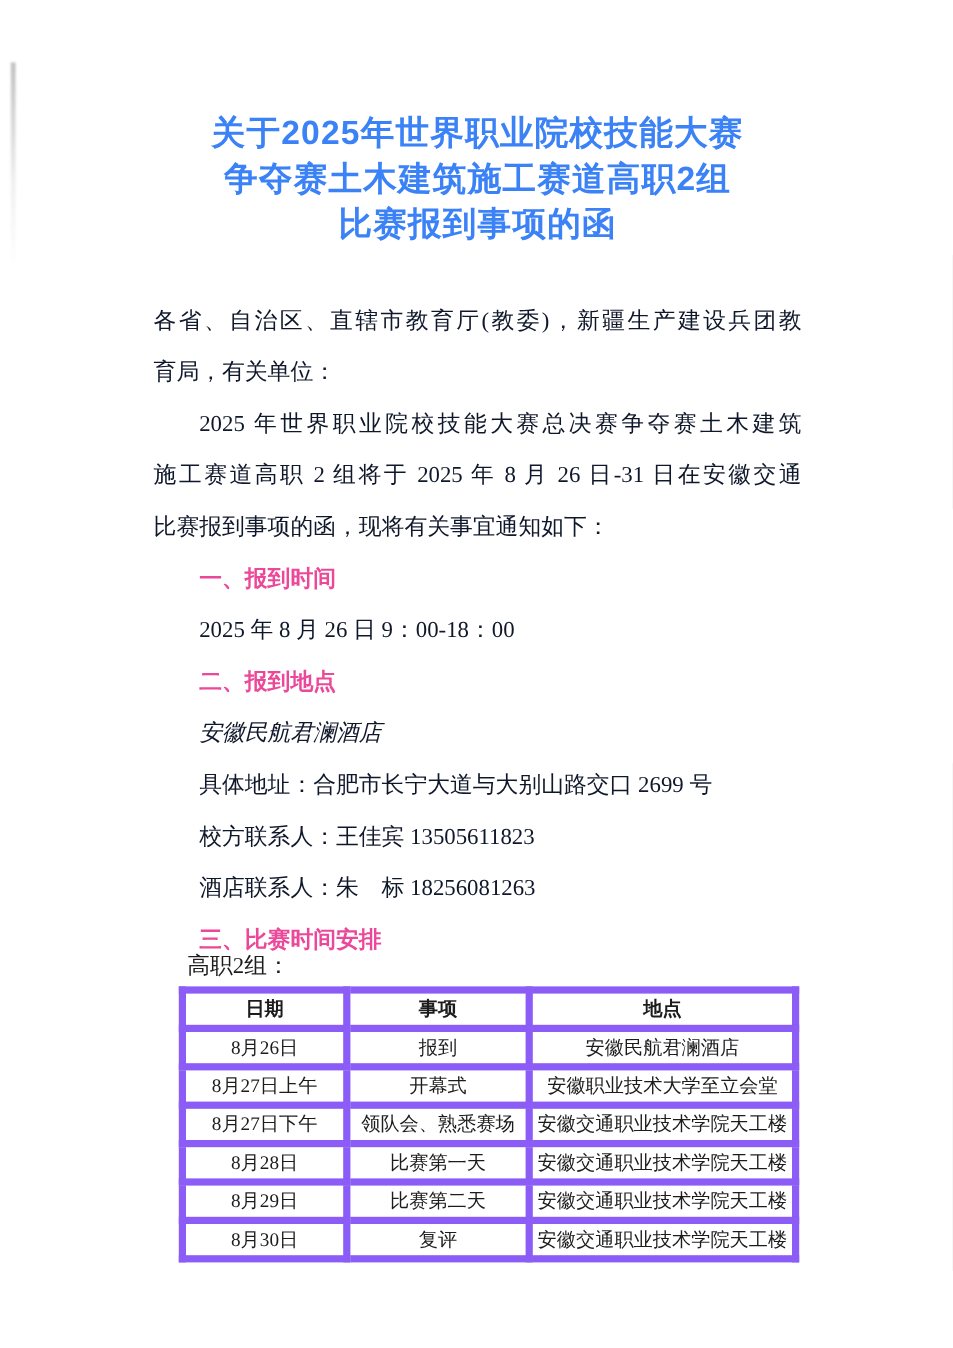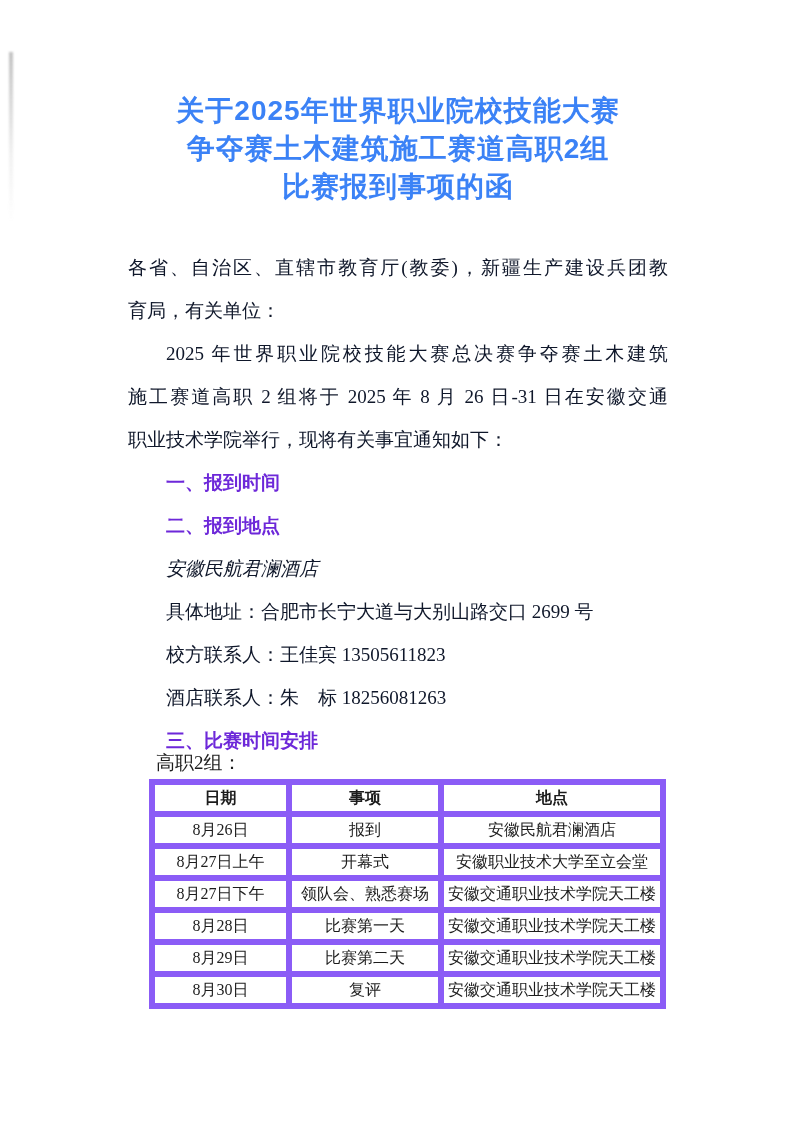--- a/index.html
+++ b/index.html
@@ -48,21 +48,21 @@
     white-space: normal;
     text-align: justify;
     text-align-last: justify;
   }
   .indent2 { text-indent: 2em; }
   .indent-h { padding-left: 38px; }
   .heading {
     font-family: "Liberation Sans", "DejaVu Sans", sans-serif;
     font-weight: 700;
     font-size: 19px;
-    color: #6d28d9;
+    color: #ec4899;
   }
   .kaiti { font-style: italic; }
   .group-line {
     font-size: 19px;
     line-height: 30px;
     margin-top: -14px;
     padding-left: 28px;
     white-space: pre;
   }
   .sched {
@@ -106,23 +106,24 @@
       <div class="title-line">争夺赛土木建筑施工赛道高职2组</div>
       <div class="title-line">比赛报到事项的函</div>
     </div>
 
     <div class="body-block">
       <div class="bline fill">各省、自治区、直辖市教育厅(教委)，新疆生产建设兵团教</div>
       <div class="bline">育局，有关单位：</div>
 
       <div class="bline fill indent2">2025 年世界职业院校技能大赛总决赛争夺赛土木建筑</div>
       <div class="bline fill">施工赛道高职 2 组将于 2025 年 8 月 26 日-31 日在安徽交通</div>
-      <div class="bline">职业技术学院举行，现将有关事宜通知如下：</div>
+      <div class="bline">比赛报到事项的函，现将有关事宜通知如下：</div>
 
       <div class="bline heading indent-h">一、报到时间</div>
+      <div class="bline indent-h">2025 年 8 月 26 日 9：00-18：00</div>
 
       <div class="bline heading indent-h">二、报到地点</div>
       <div class="bline indent-h kaiti">安徽民航君澜酒店</div>
       <div class="bline indent-h">具体地址：合肥市长宁大道与大别山路交口 2699 号</div>
       <div class="bline indent-h">校方联系人：王佳宾 13505611823</div>
       <div class="bline indent-h">酒店联系人：朱　标 18256081263</div>
 
       <div class="bline heading indent-h">三、比赛时间安排</div>
     </div>
 

